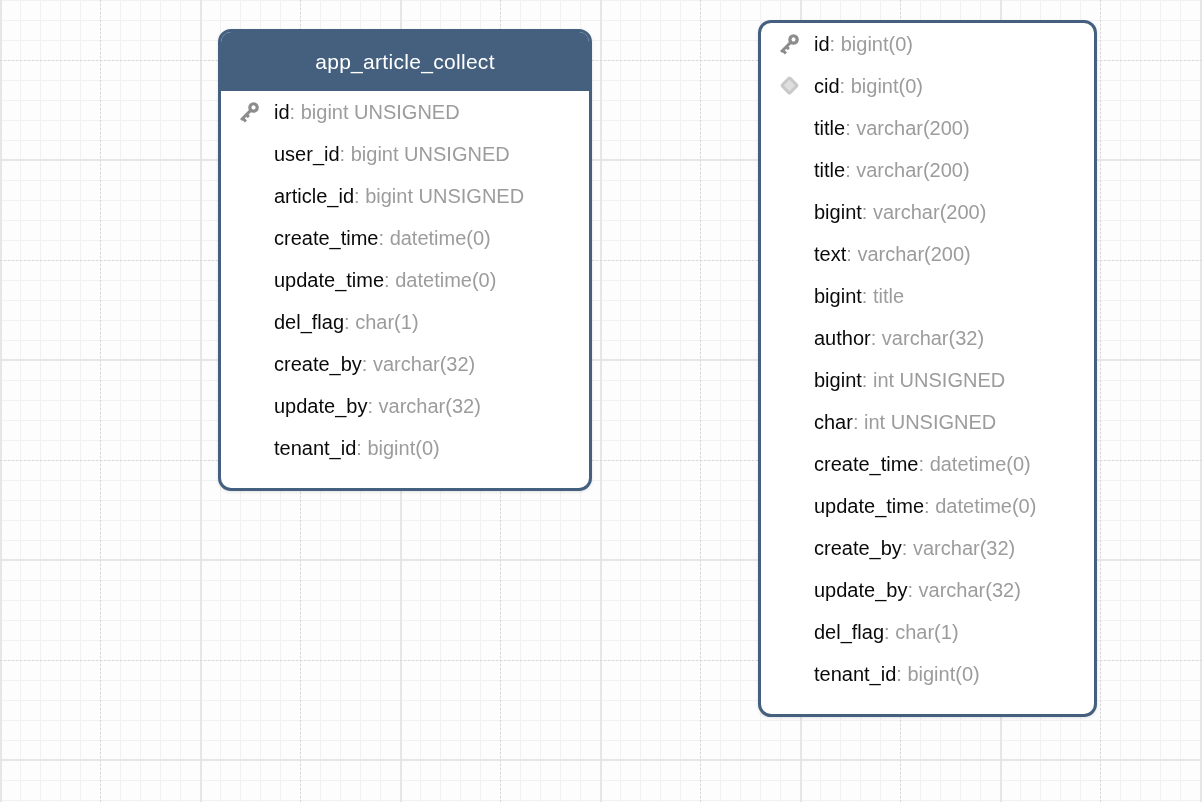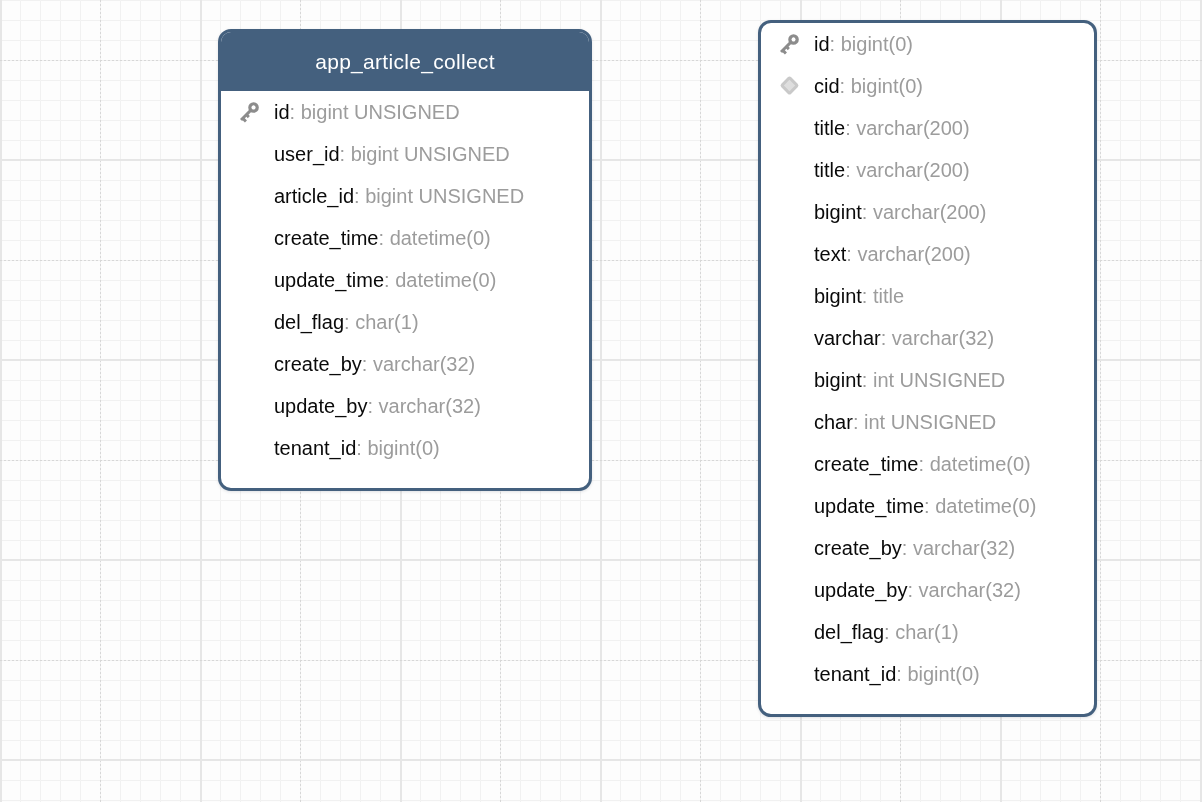--- a/index.html
+++ b/index.html
@@ -210,21 +210,21 @@
             <span class="field-name">text</span>
             <span class="field-sep">: </span>
             <span class="field-type">varchar(200)</span>
           </div>
           <div class="field-row">
             <span class="field-name">bigint</span>
             <span class="field-sep">: </span>
             <span class="field-type">title</span>
           </div>
           <div class="field-row">
-            <span class="field-name">varchar</span>
+            <span class="field-name">author</span>
             <span class="field-sep">: </span>
             <span class="field-type">varchar(32)</span>
           </div>
           <div class="field-row">
             <span class="field-name">bigint</span>
             <span class="field-sep">: </span>
             <span class="field-type">int UNSIGNED</span>
           </div>
           <div class="field-row">
             <span class="field-name">char</span>

